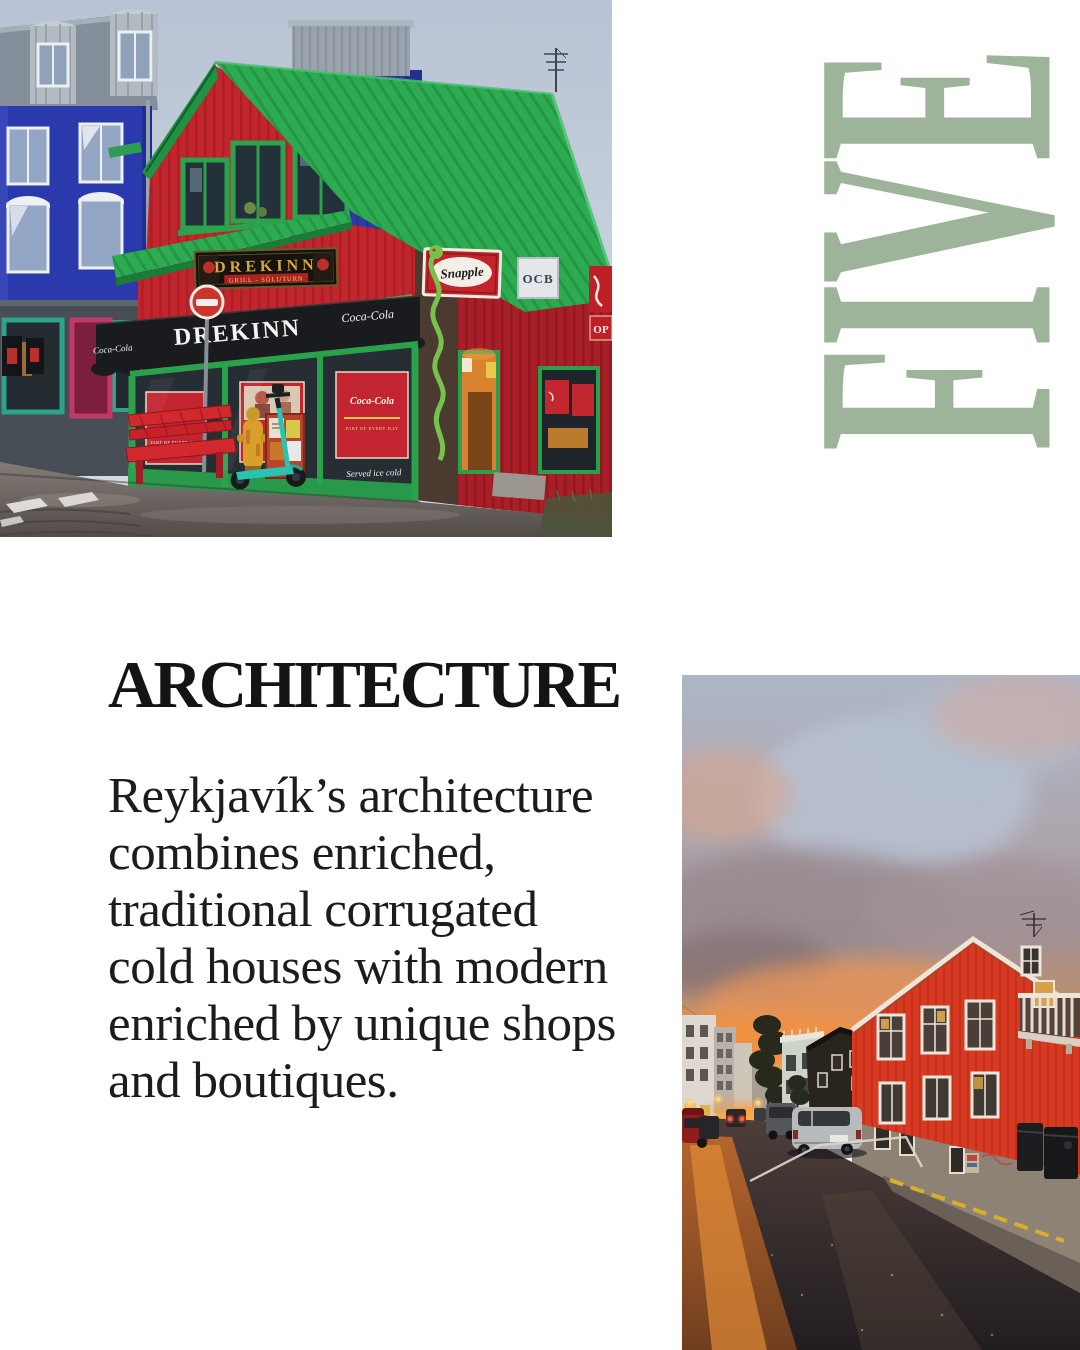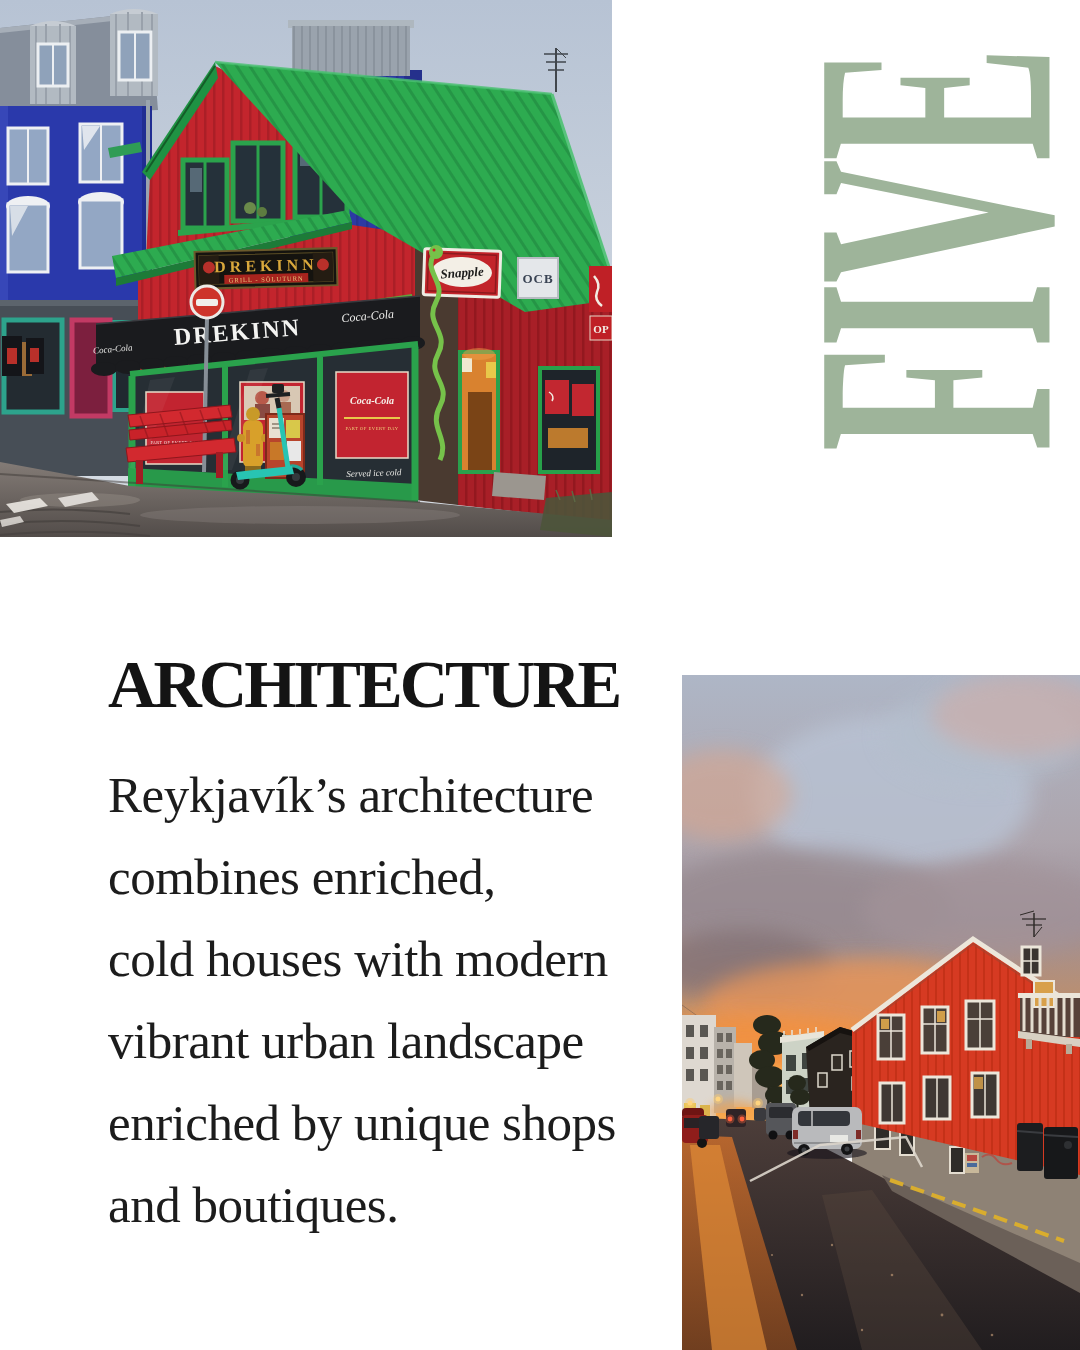--- a/index.html
+++ b/index.html
@@ -6,21 +6,21 @@
   .canvas{position:relative;width:1080px;height:1350px;background:#ffffff;overflow:hidden;font-family:"Liberation Serif",serif;}
   .photo{position:absolute;overflow:hidden;}
   .photo svg{display:block;}
   .photo-top{left:0;top:0;width:612px;height:537px;}
   .photo-bottom{left:682px;top:675px;width:398px;height:675px;}
   .five-wrap{position:absolute;left:815px;top:45px;width:237px;height:410px;display:flex;align-items:center;justify-content:center;}
   .five-text{font-family:"Liberation Serif",serif;font-weight:bold;font-size:172px;line-height:1;letter-spacing:-2px;color:#9eb49a;white-space:nowrap;transform:rotate(-90deg) scaleY(2);}
   .article{position:absolute;left:108px;top:651px;width:540px;color:#1a1a1a;}
   .article h1{margin:0;font-family:"Liberation Serif",serif;font-weight:bold;font-size:67px;line-height:1;letter-spacing:-3px;color:#141414;}
   .article .body{margin-top:49px;font-size:51px;line-height:57px;letter-spacing:-0.5px;color:#1c1c1c;}
-  .bodyline{white-space:nowrap;margin-top:25px;}
+  .bodyline{white-space:nowrap;}
   text{font-family:"Liberation Serif",serif;}
 </style>
 </head>
 <body>
 
 <div class="canvas">
 
   <div class="photo photo-top">
   <svg width="612" height="537" viewBox="0 0 612 537">
     <defs>
@@ -364,22 +364,22 @@
 
   <div class="five-wrap">
     <div class="five-text">FIVE</div>
   </div>
 
   <div class="article">
     <h1>ARCHITECTURE</h1>
     <div class="body">
       <div class="bodyline">Reykjavík’s architecture</div>
       <div class="bodyline">combines enriched,</div>
+      <div class="bodyline">traditional corrugated</div>
       <div class="bodyline">cold houses with modern</div>
-      <div class="bodyline">vibrant urban landscape</div>
       <div class="bodyline">enriched by unique shops</div>
       <div class="bodyline">and boutiques.</div>
     </div>
   </div>
 
   <div class="photo photo-bottom">
   <svg width="398" height="675" viewBox="0 0 398 675">
     <defs>
       <linearGradient id="sky2" x1="0" y1="0" x2="0" y2="1">
         <stop offset="0" stop-color="#aeb6c6"></stop>

